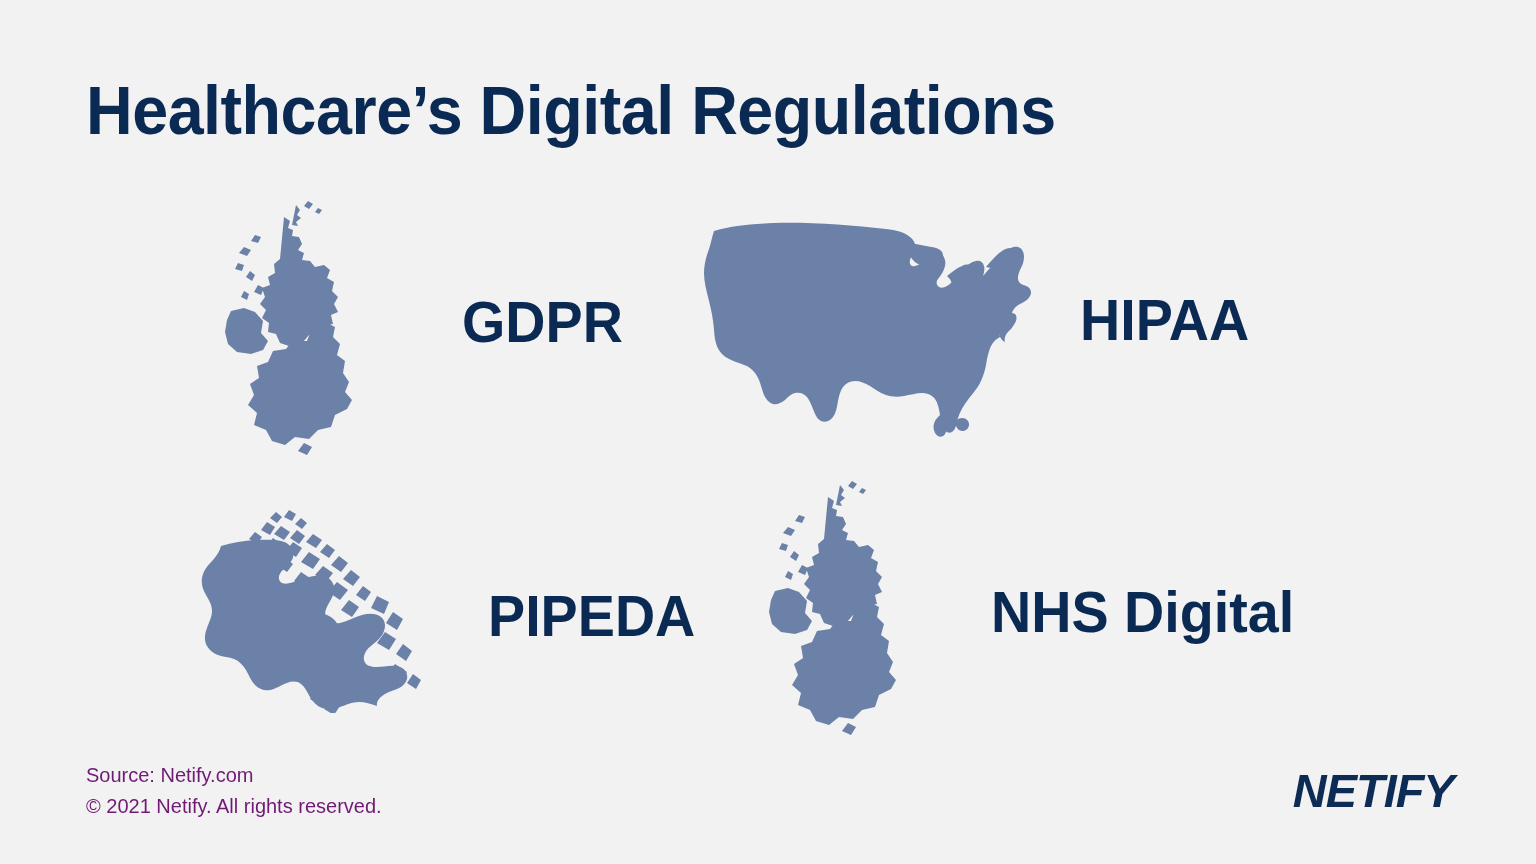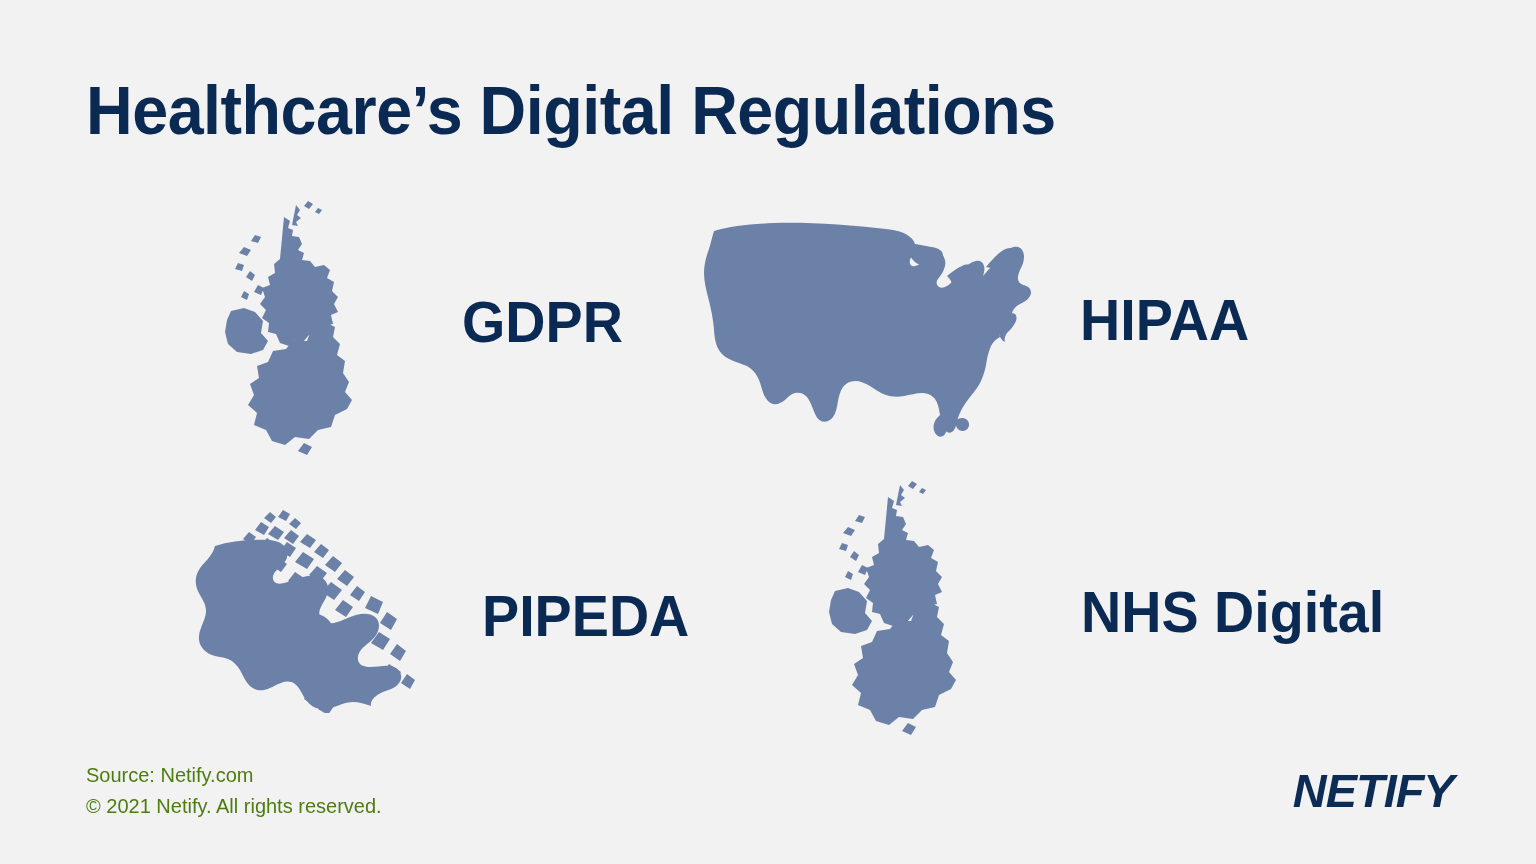--- a/index.html
+++ b/index.html
@@ -42,22 +42,22 @@
     width: 1536px;
     height: 560px;
   }
   .cell {
     position: absolute;
     display: flex;
     align-items: center;
   }
   .cell-gdpr   { left: 200px; top: 0px;   width: 560px; height: 280px; align-items: center; }
   .cell-hipaa  { left: 700px; top: 0px;   width: 620px; height: 280px; text-align: center; }
-  .cell-pipeda { left: 175px; top: 280px; width: 600px; height: 280px; }
-  .cell-nhs    { left: 804px; top: 280px; width: 680px; height: 280px; gap: 30px; }
+  .cell-pipeda { left: 181px; top: 280px; width: 600px; height: 280px; }
+  .cell-nhs    { left: 744px; top: 280px; width: 680px; height: 280px; }
 
   .map {
     flex: 0 0 auto;
     display: block;
   }
   .map svg { display: block; }
   .map path, .map polygon { fill: #6C81A7; }
 
   .label {
     font-size: 58px;
@@ -80,21 +80,21 @@
   .cell-pipeda .label { margin-left: 42px; position: relative; top: 6px; }
 
   .cell-nhs .map   { width: 185px; }
   .cell-nhs .label { margin-left: 62px; position: relative; top: 2px; }
 
   
   .footer {
     position: absolute;
     left: 86px;
     bottom: 42px;
-    color: #4d7c0f;
+    color: #701a75;
     font-size: 20px;
     line-height: 1.55;
   }
   .footer div { white-space: nowrap; }
 
   .logo {
     position: absolute;
     right: 82px;
     bottom: 46px;
     font-size: 46px;

